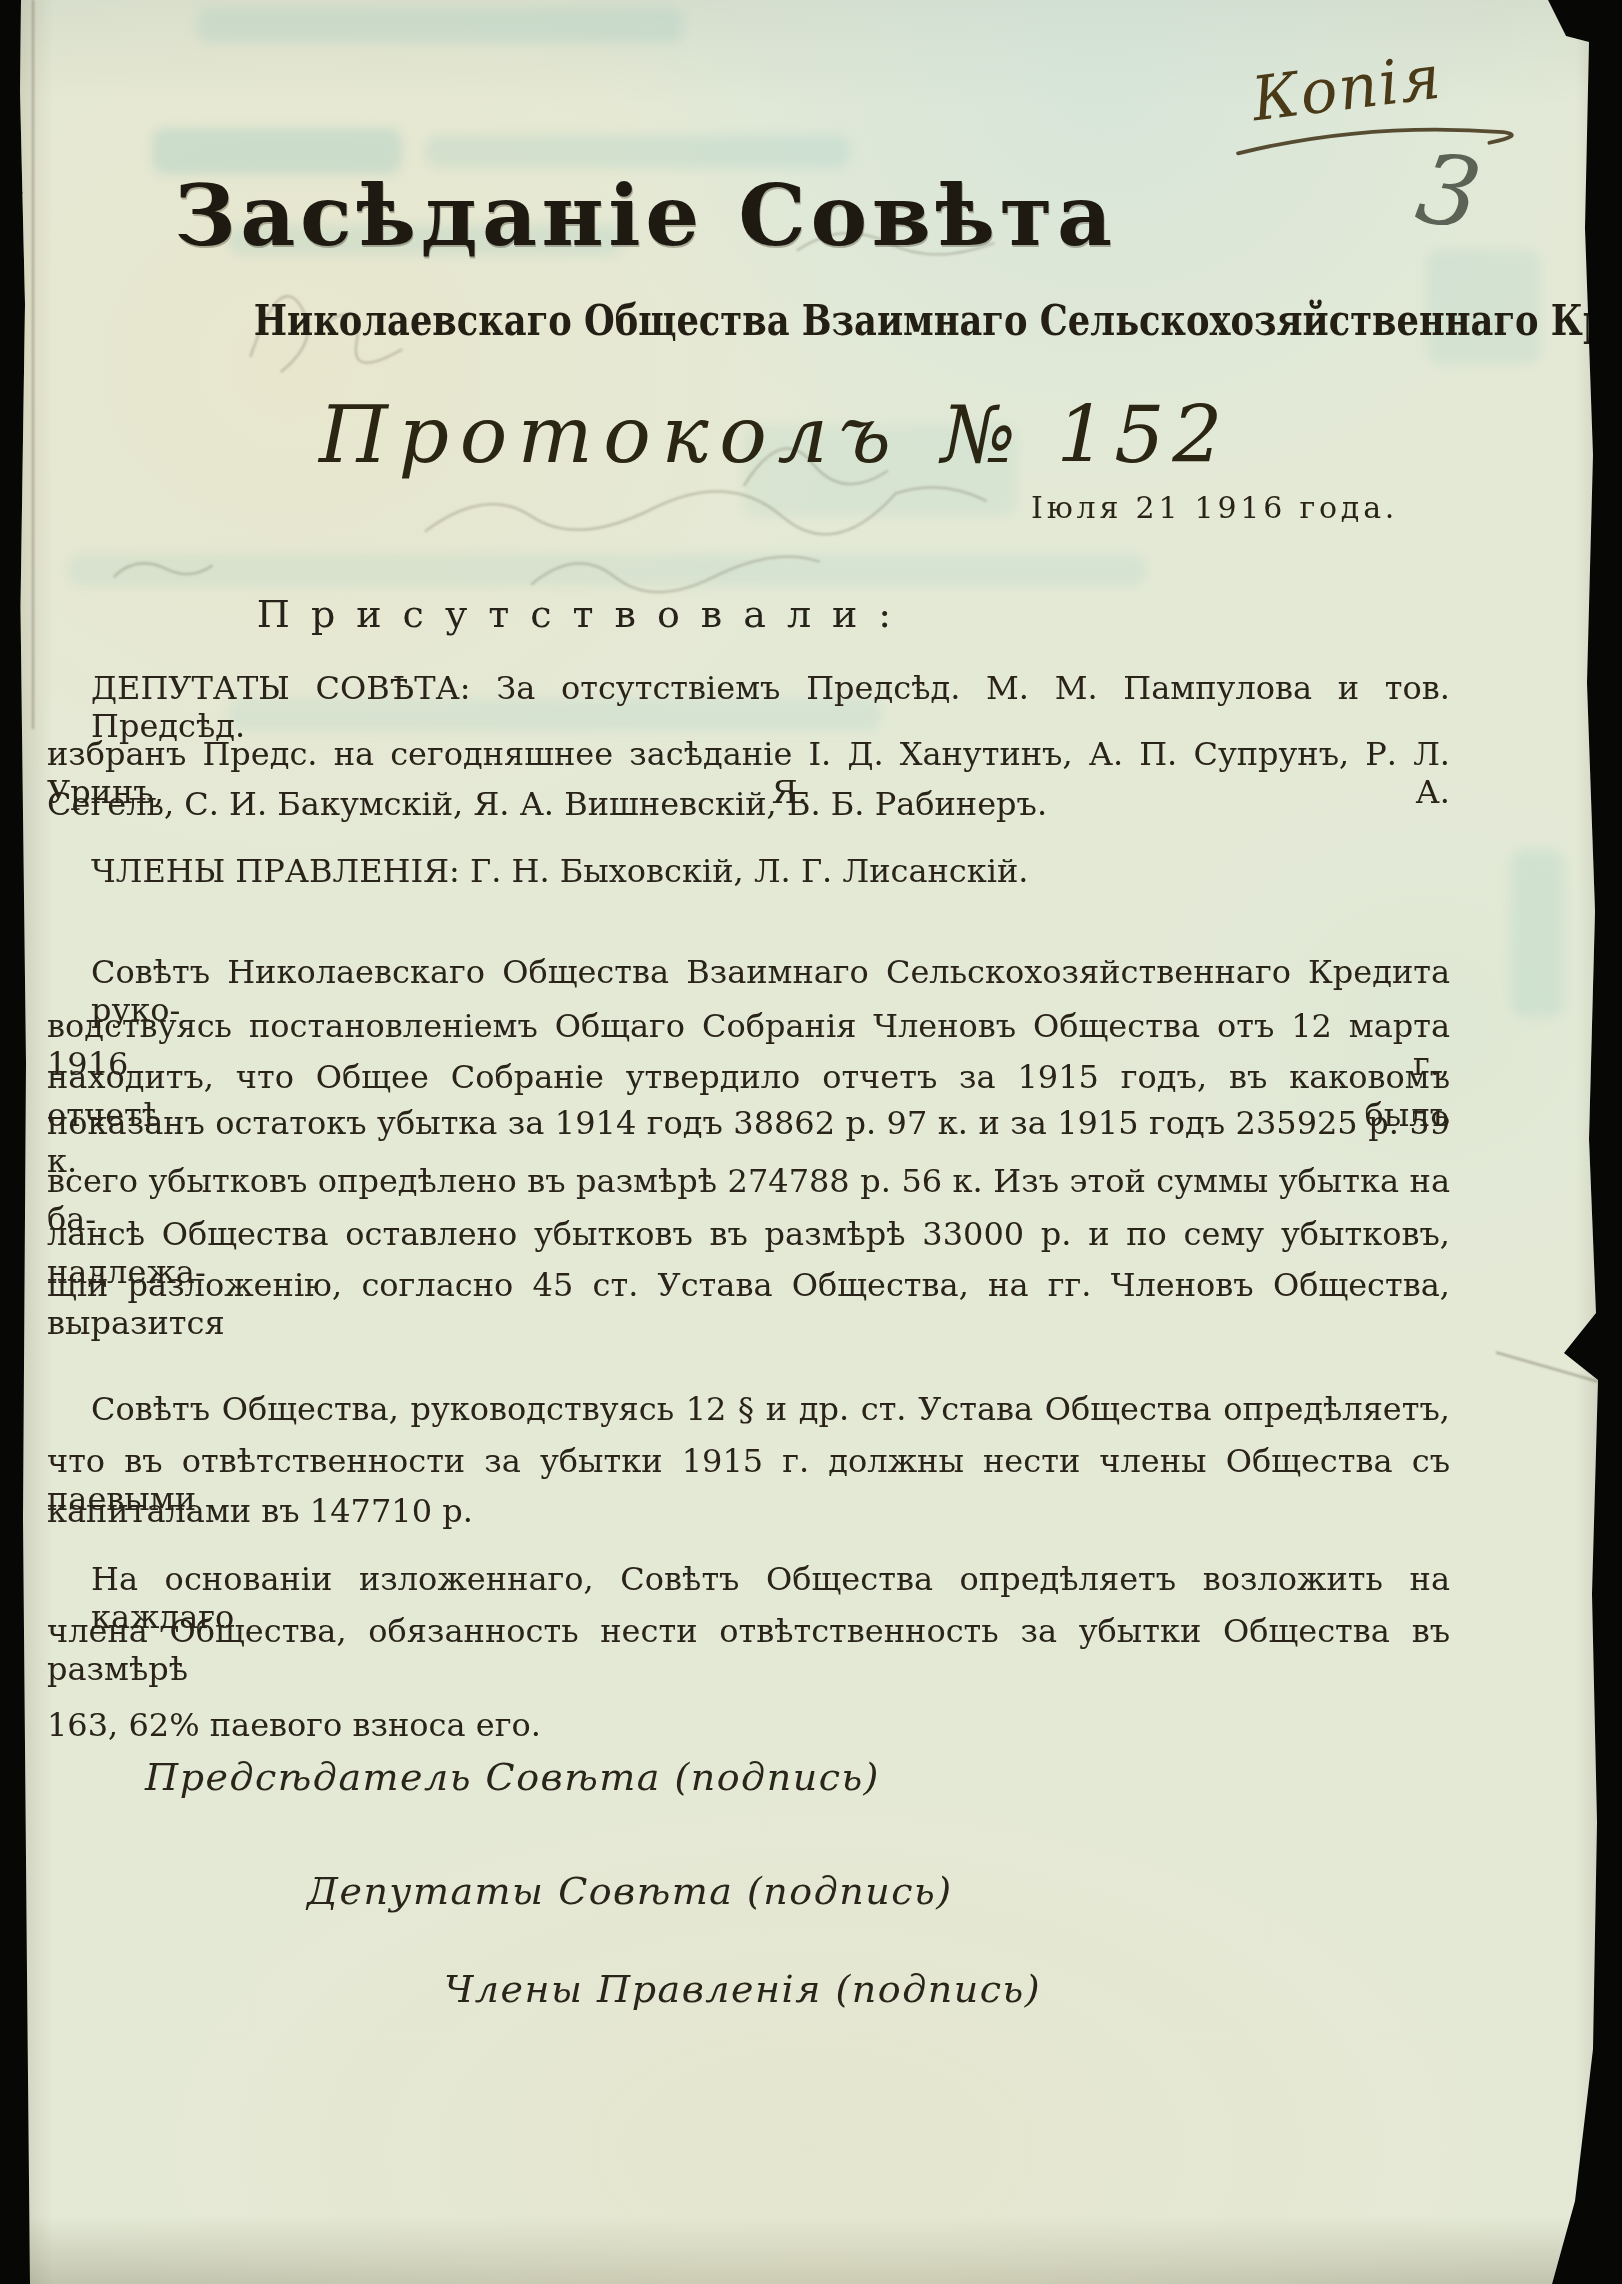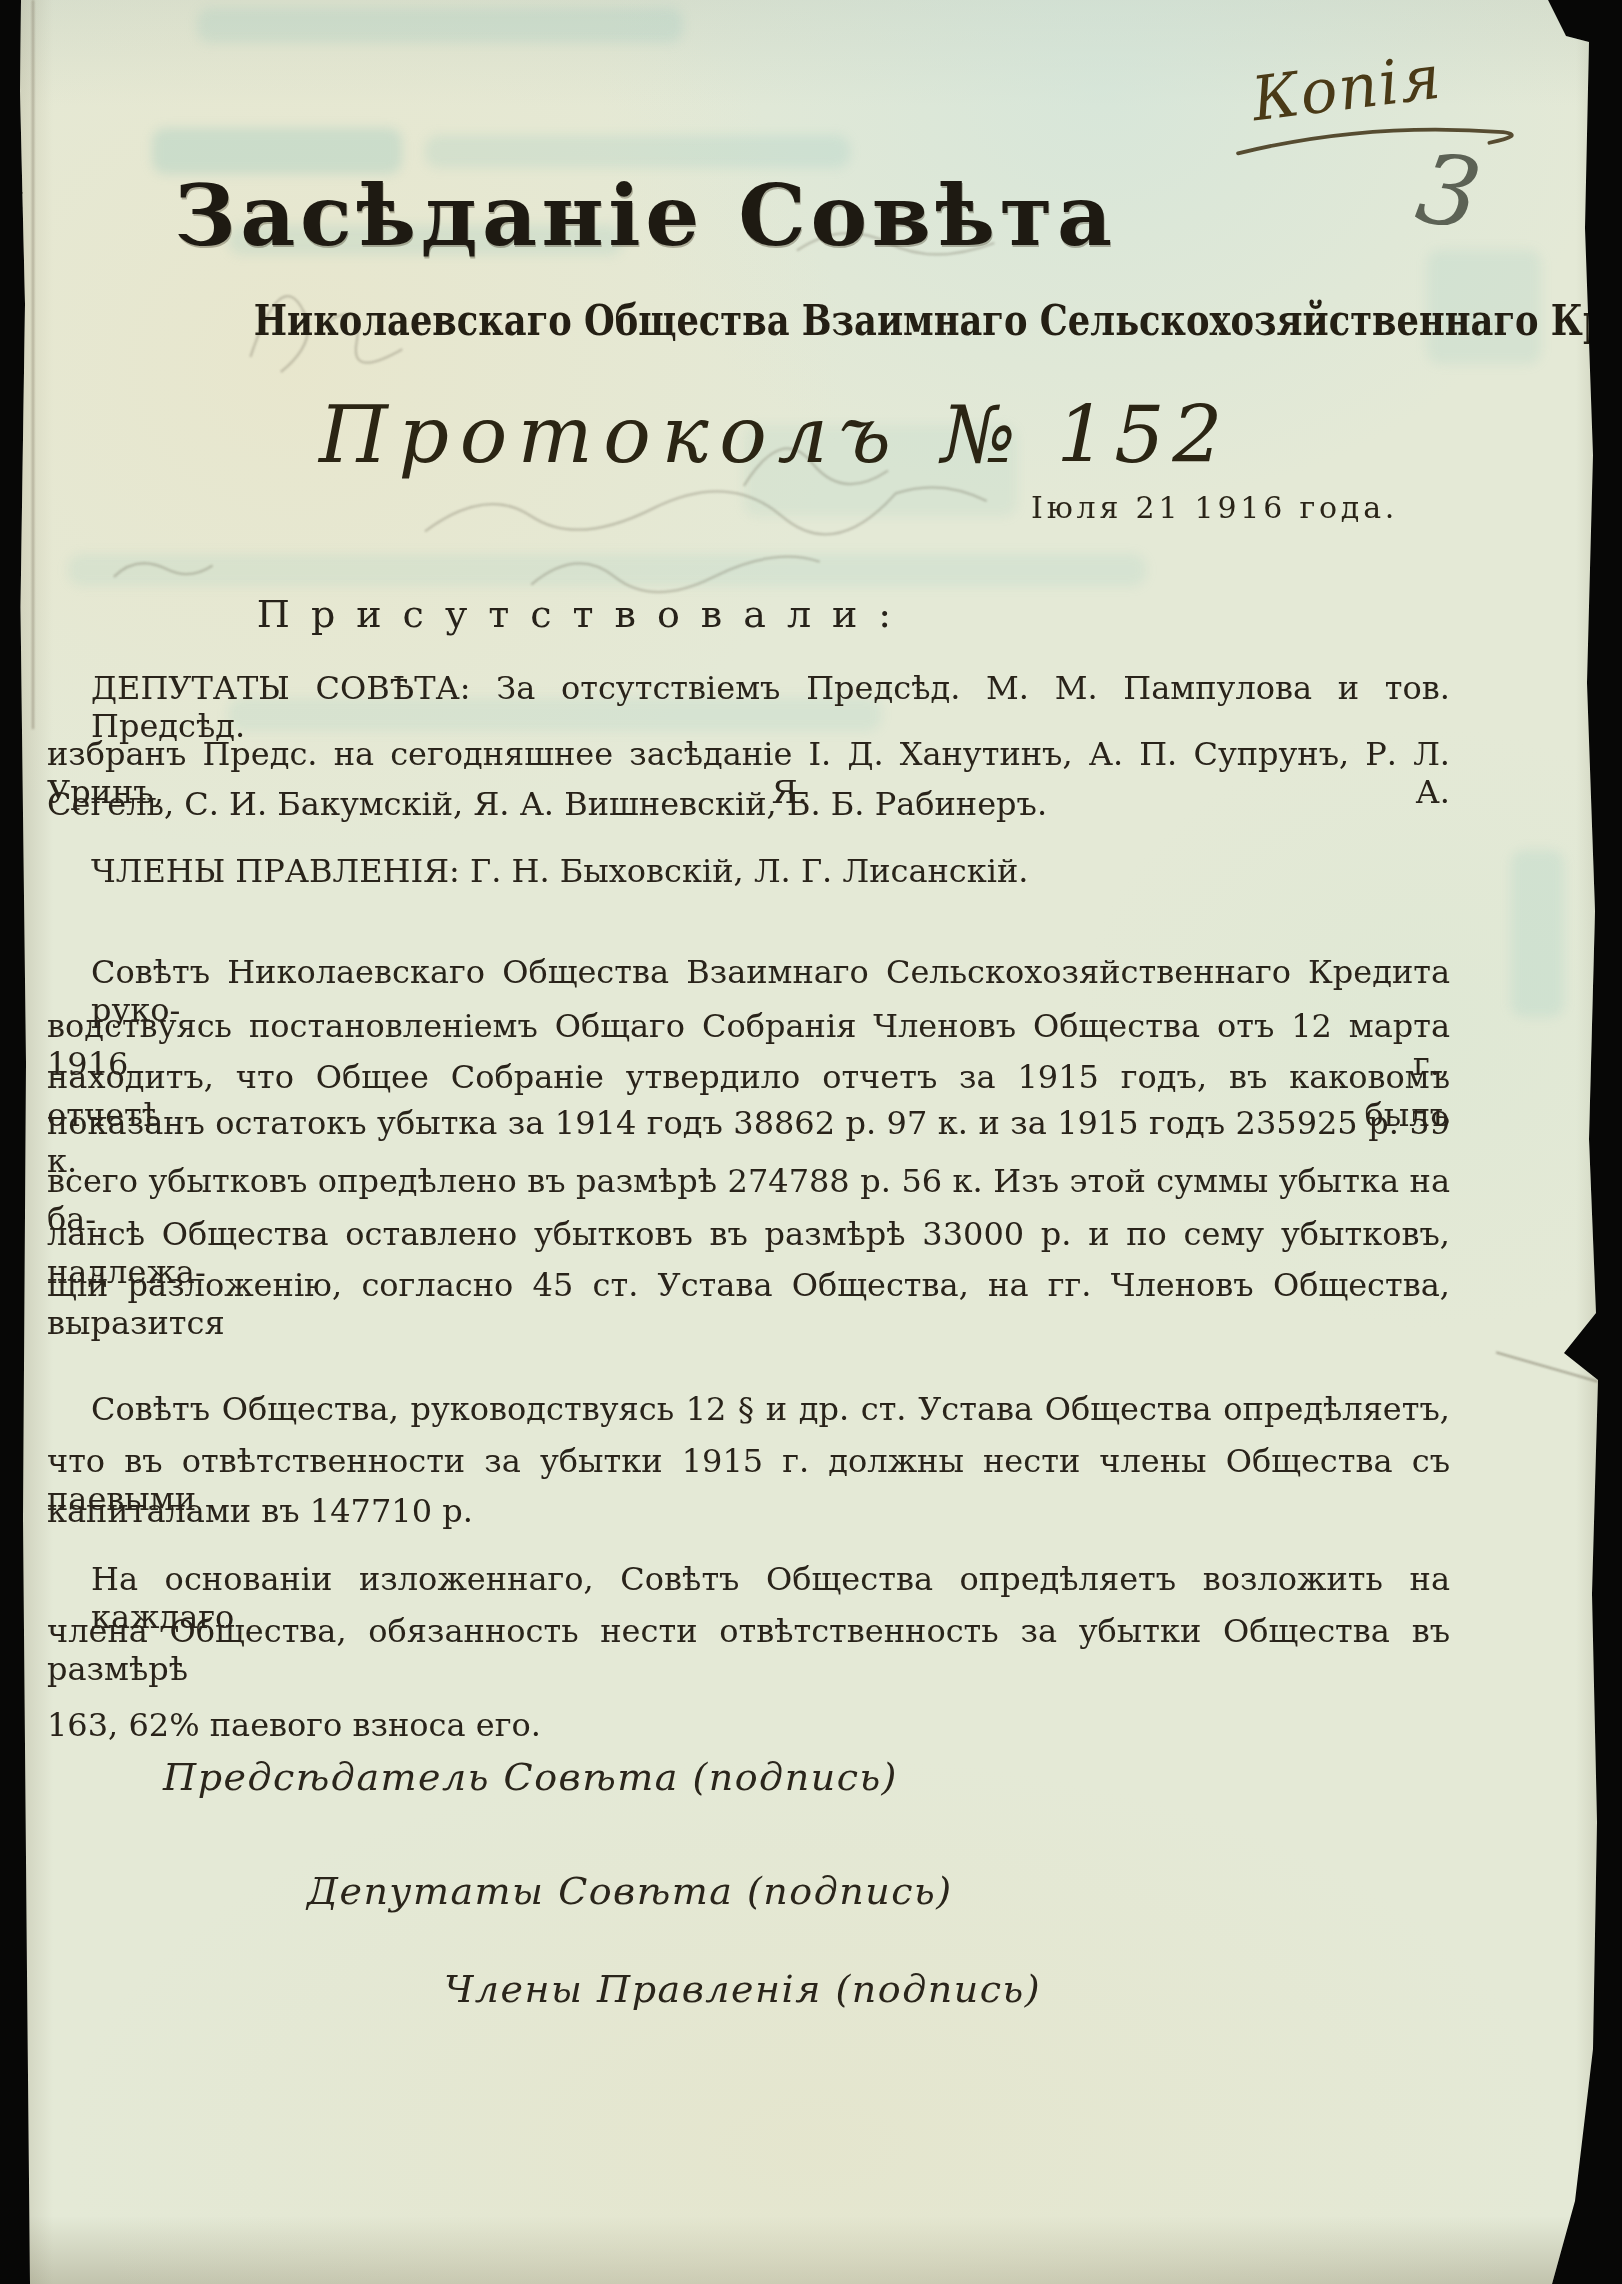--- a/index.html
+++ b/index.html
@@ -60,21 +60,21 @@
     font-size:38px;letter-spacing:21px;color:#27221a;white-space:nowrap;}
 
   .line{position:absolute;left:47px;width:1403px;height:46px;font-size:32px;
     color:#29231a;white-space:normal;overflow:visible;}
   .j{text-align:justify;text-align-last:justify;}
   .nj{text-align:left;}
   .ind{padding-left:44px;width:1359px;}
 
   .sig{position:absolute;font-style:italic;font-size:38px;letter-spacing:1.5px;
     color:#2a251b;white-space:nowrap;}
-  .sig1{left:163px;top:1755px;}
+  .sig1{left:145px;top:1755px;}
   .sig2{left:307px;top:1869px;}
   .sig3{left:444px;top:1967px;}
 </style>
 </head>
 <body>
 
 <div class="paper">
 
   <div class="ghost" style="left:197px;top:7.6px;width:486px;height:35px;"></div>
   <div class="ghost" style="left:152px;top:128px;width:250px;height:46px;background:rgba(110,180,178,0.22);"></div>

